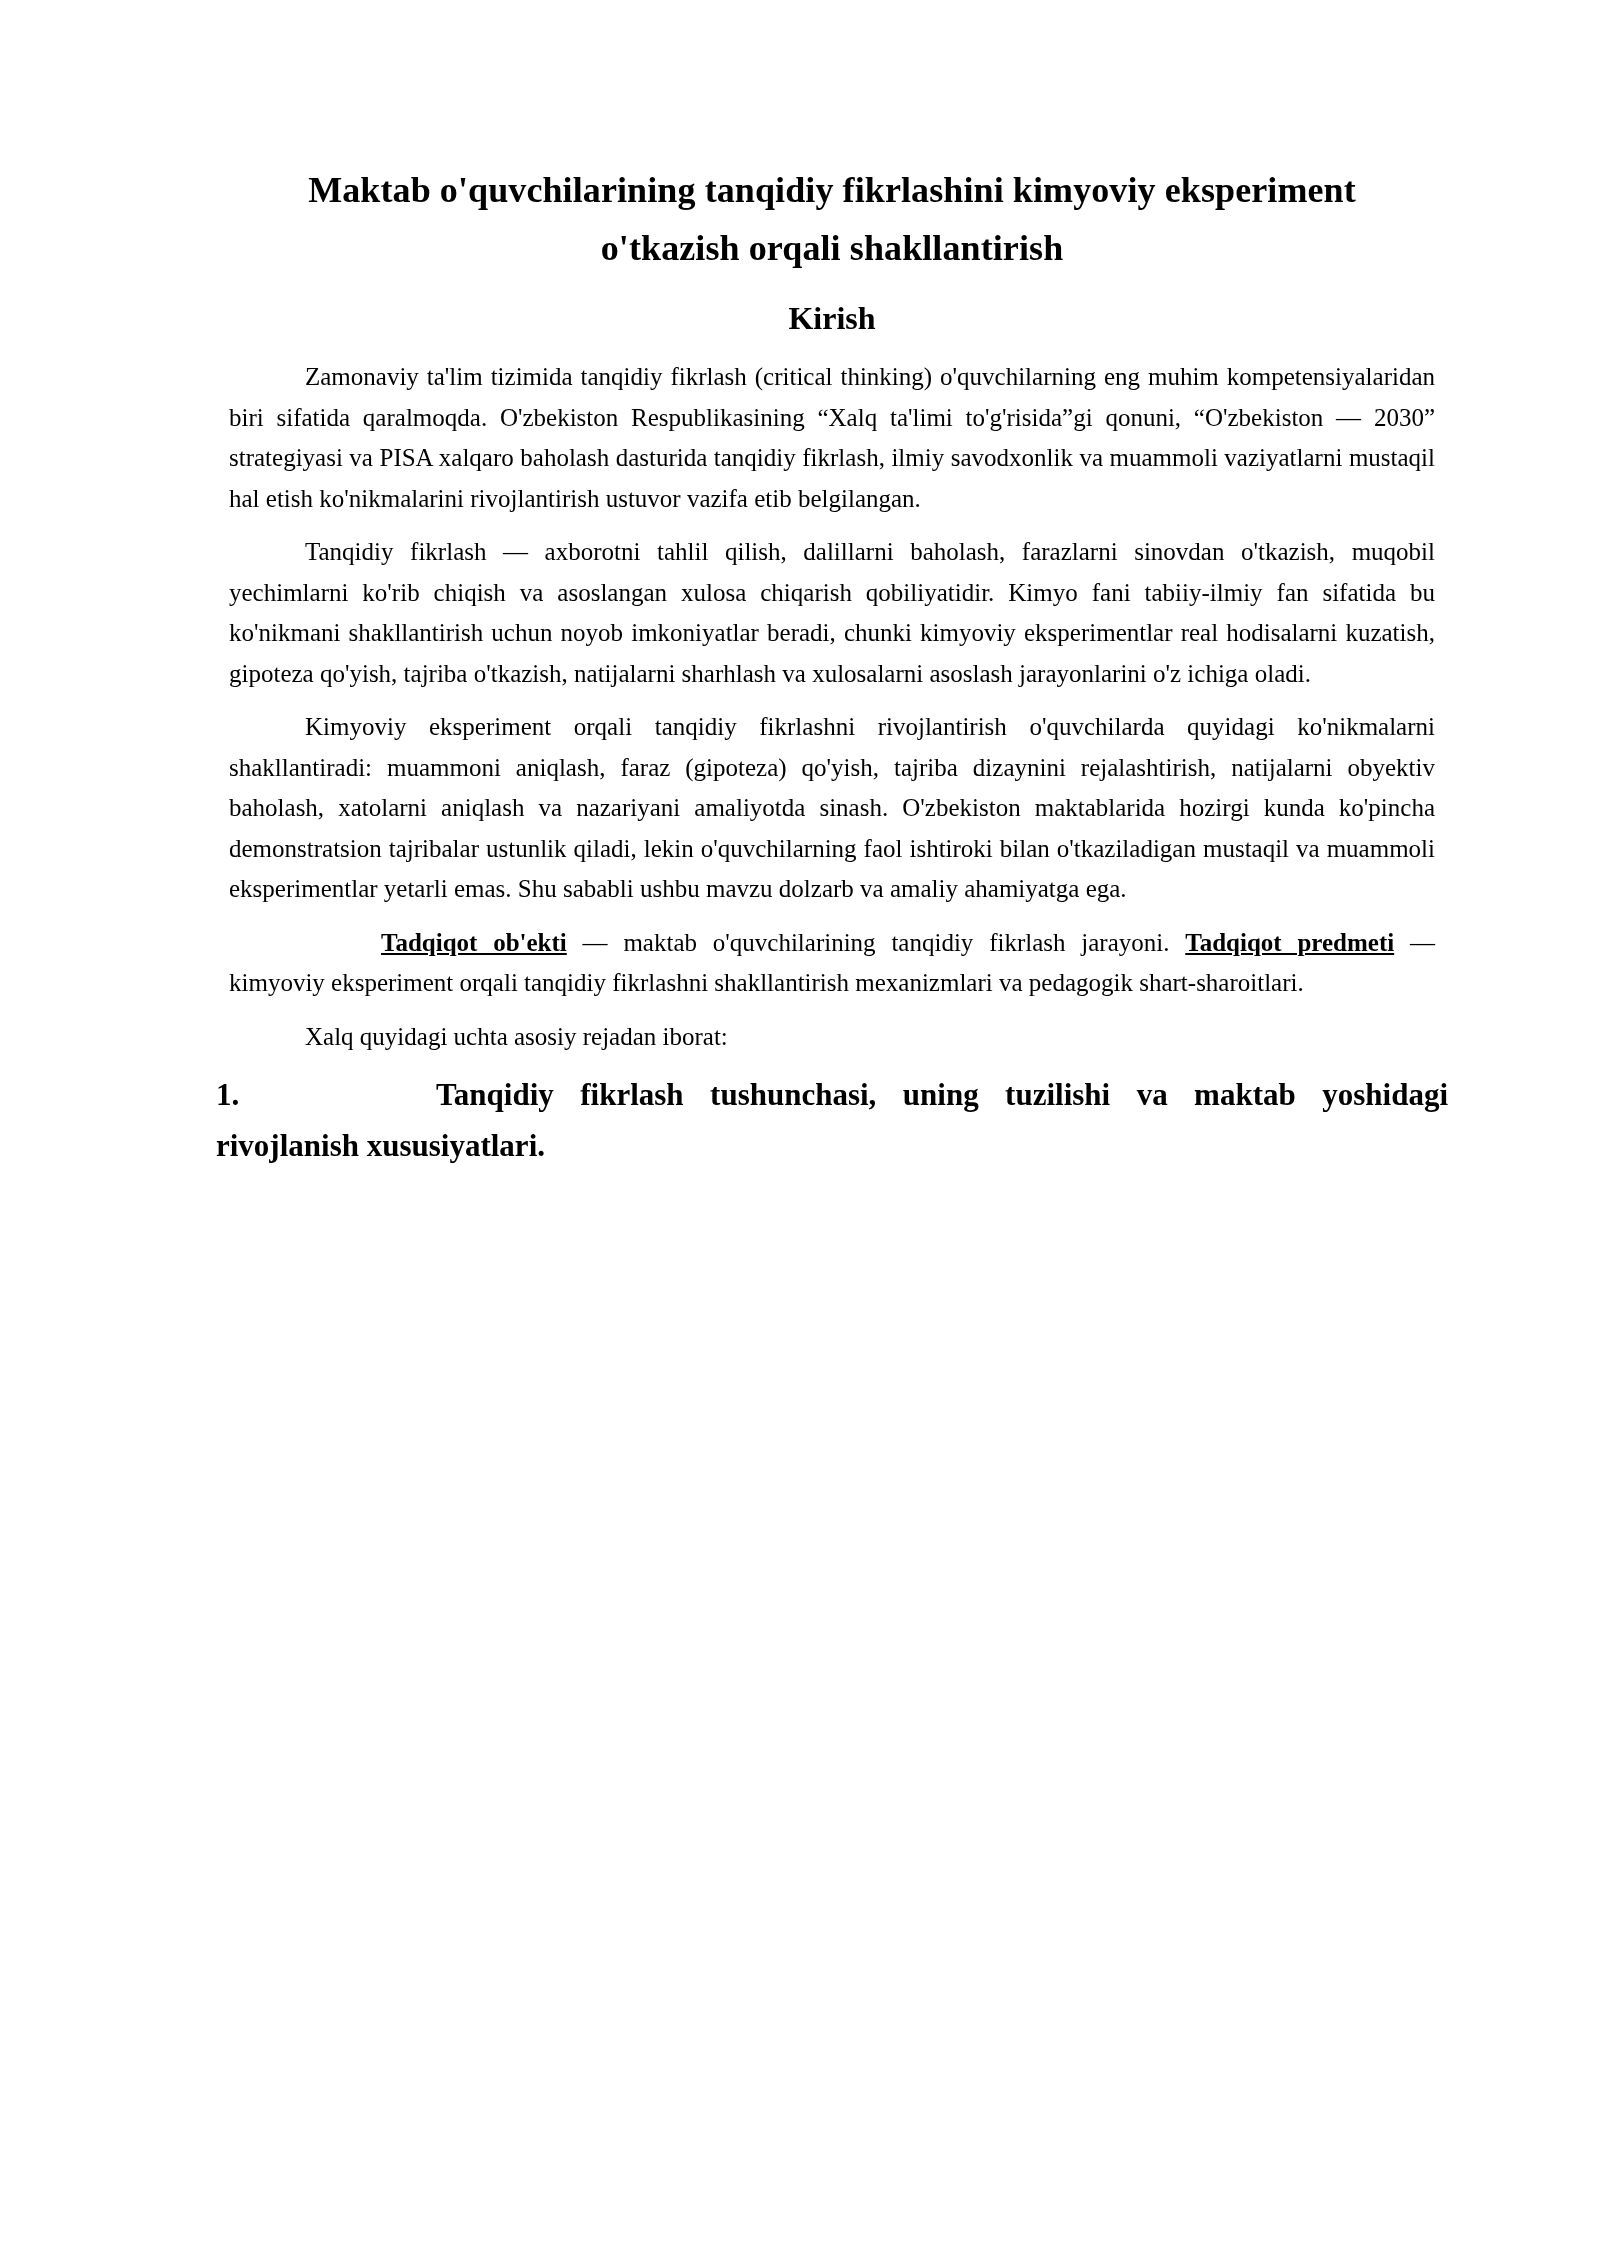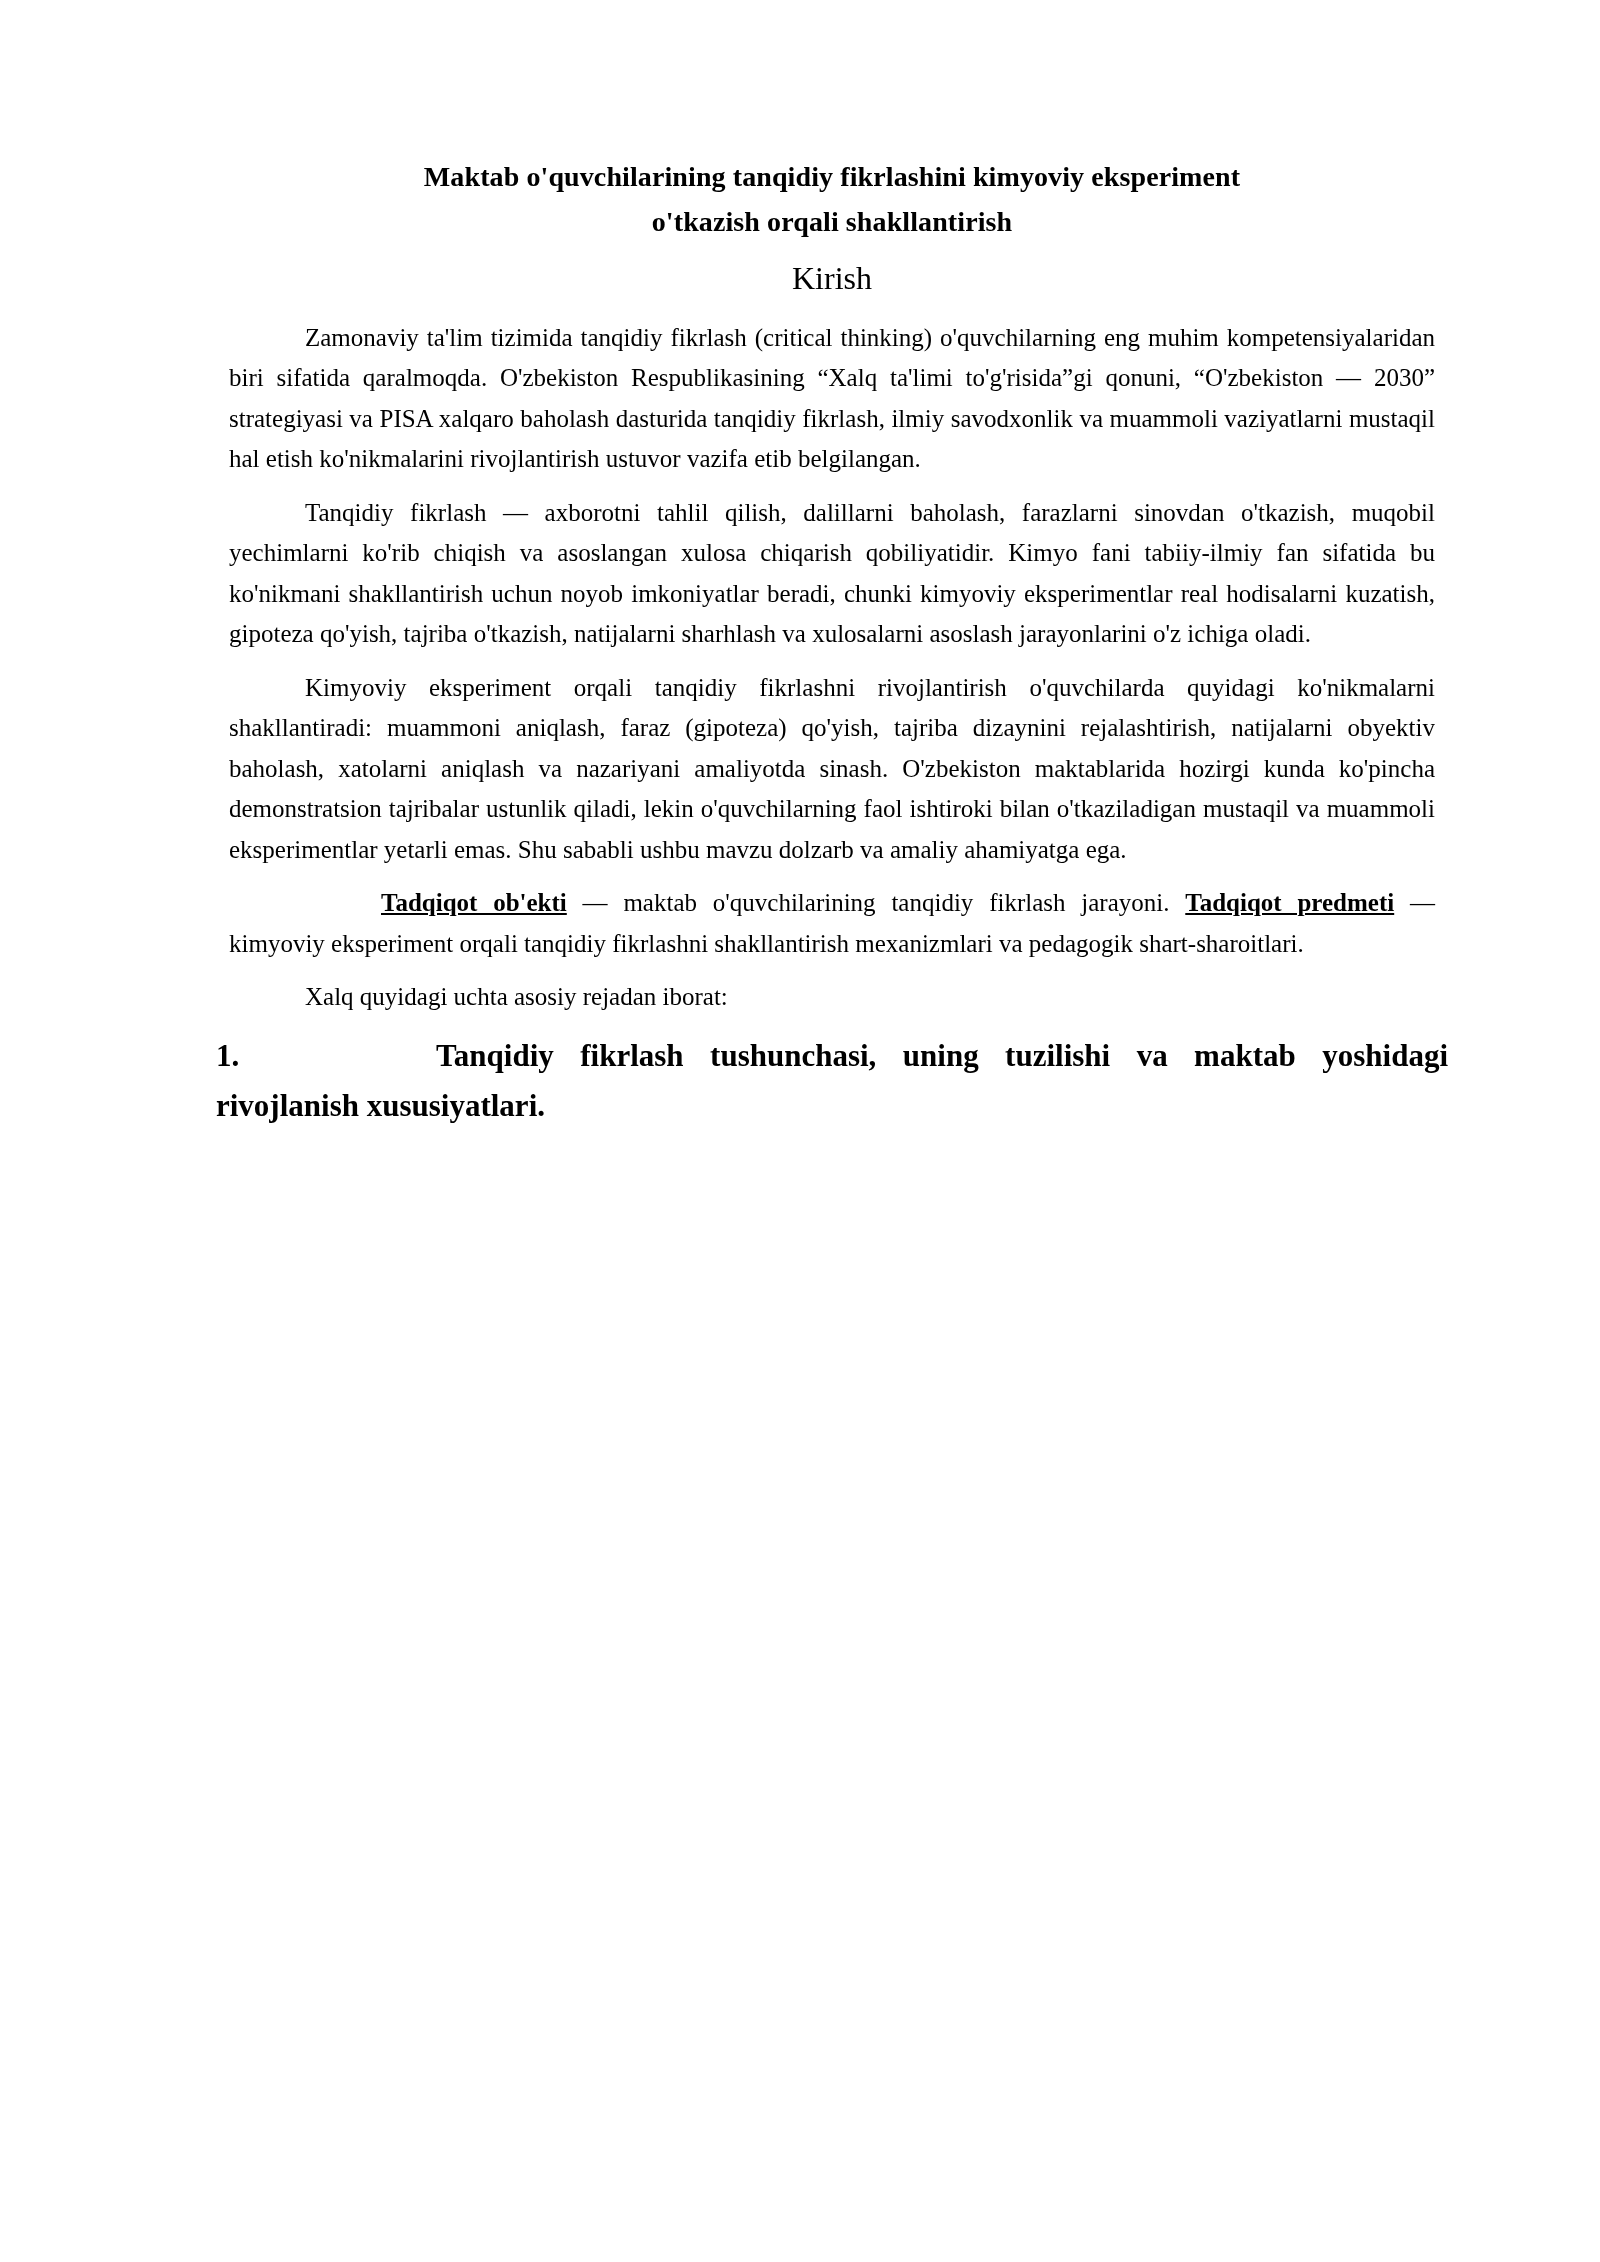--- a/index.html
+++ b/index.html
@@ -21,30 +21,30 @@
     box-sizing: border-box;
     overflow: hidden;
   }
   .content {
     position: absolute;
     left: 216px;
     top: 146px;
     width: 1232px;
   }
   .doc-title {
-    font-size: 28px;
+    font-size: 36px;
     font-weight: bold;
     text-align: center;
     line-height: 1.62;
-    margin: 8px;
+    margin: 15px;
     letter-spacing: 0.1px;
   }
   .section-heading {
     font-size: 32px;
-    font-weight: normal;
+    font-weight: bold;
     text-align: center;
     line-height: 1.62;
     margin: 8px;
   }
   p.body-par {
     font-size: 25px;
     line-height: 1.62;
     text-align: justify;
     text-justify: inter-word;
     margin: 13px;

